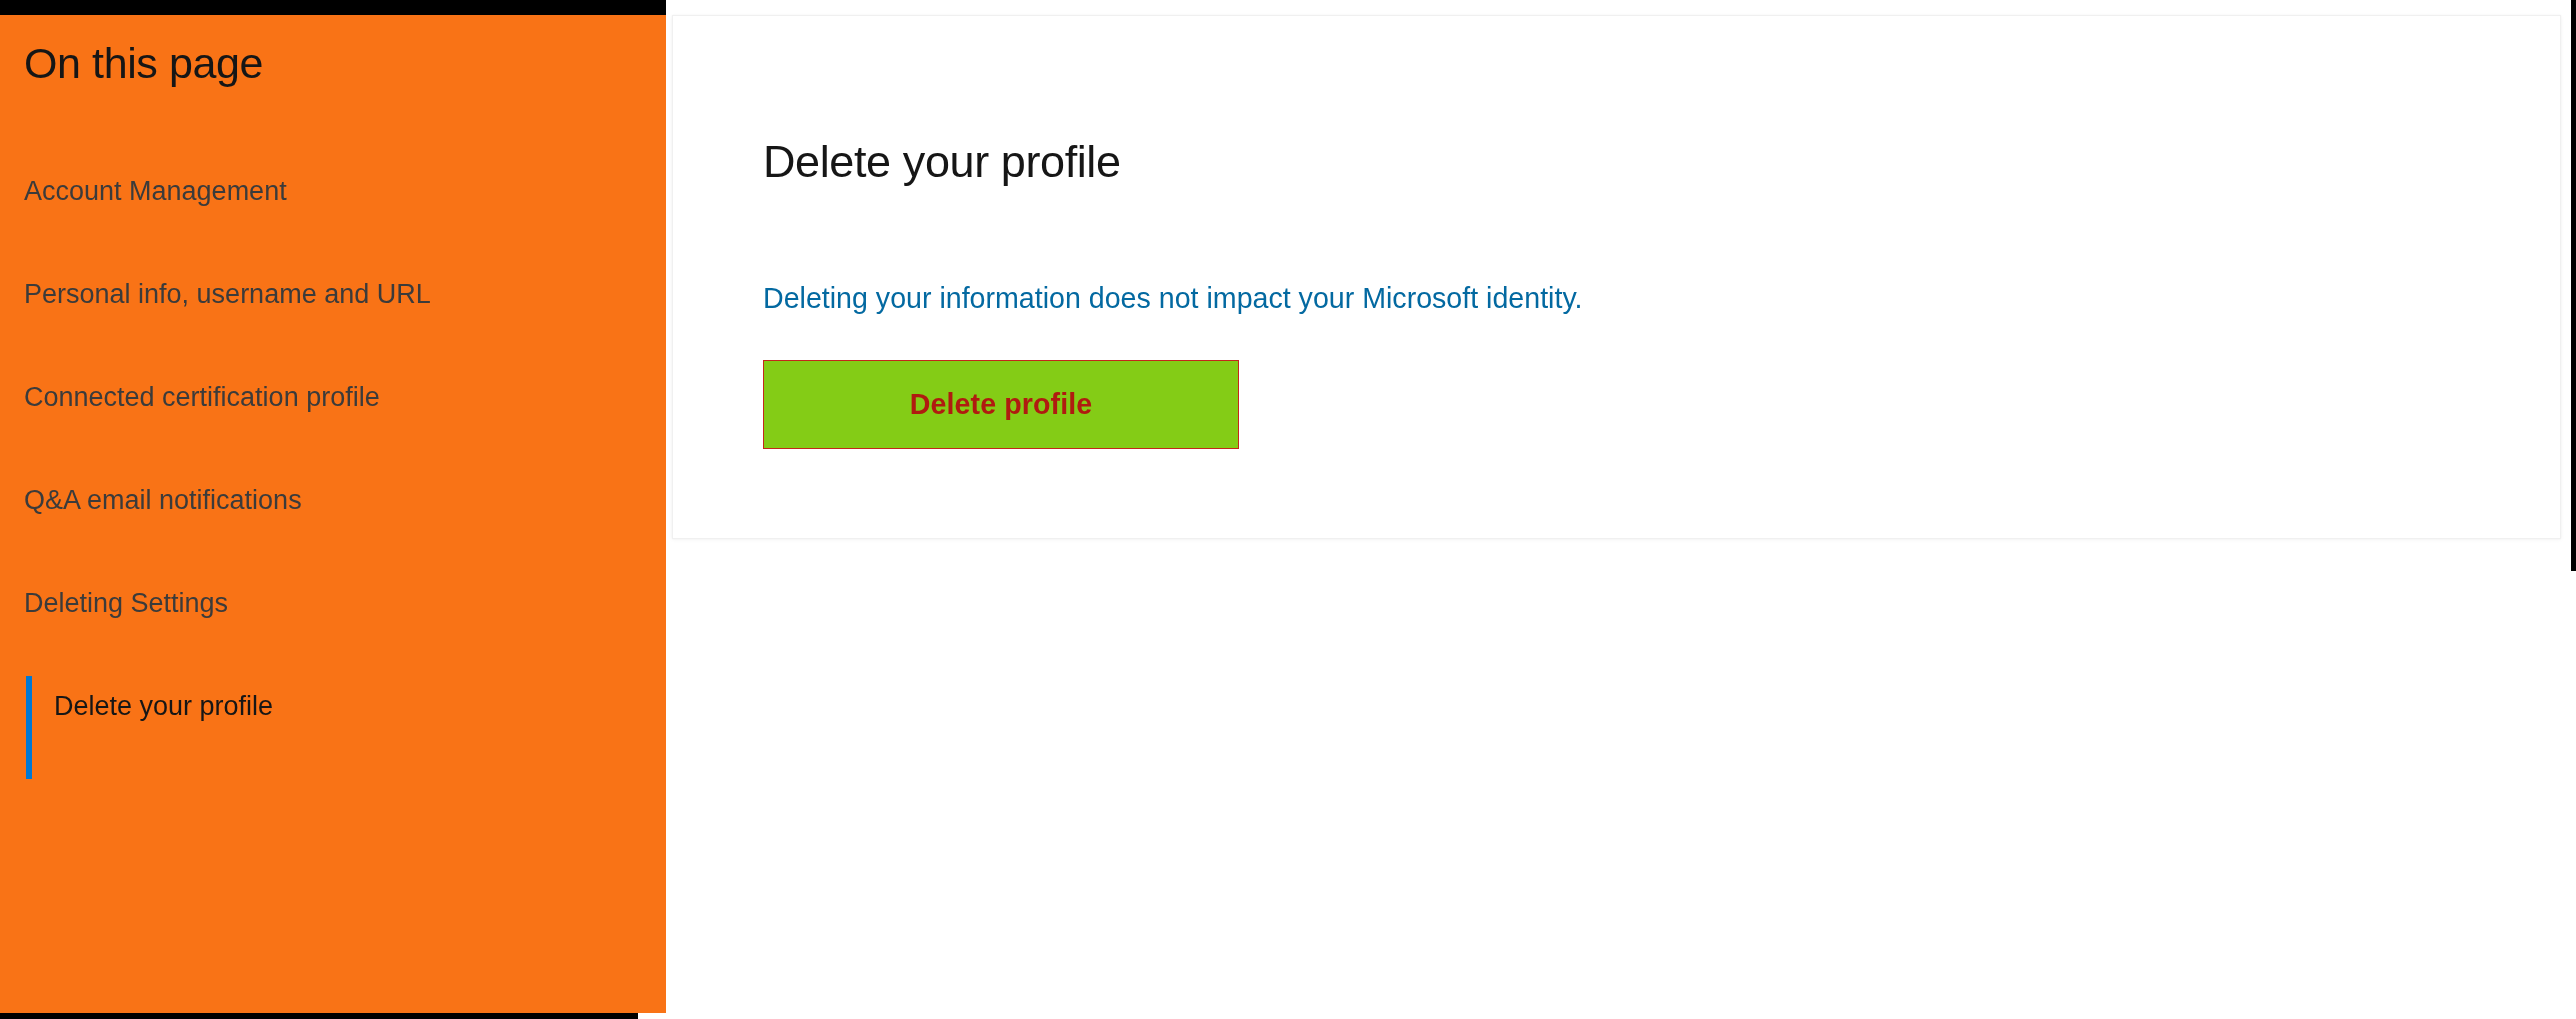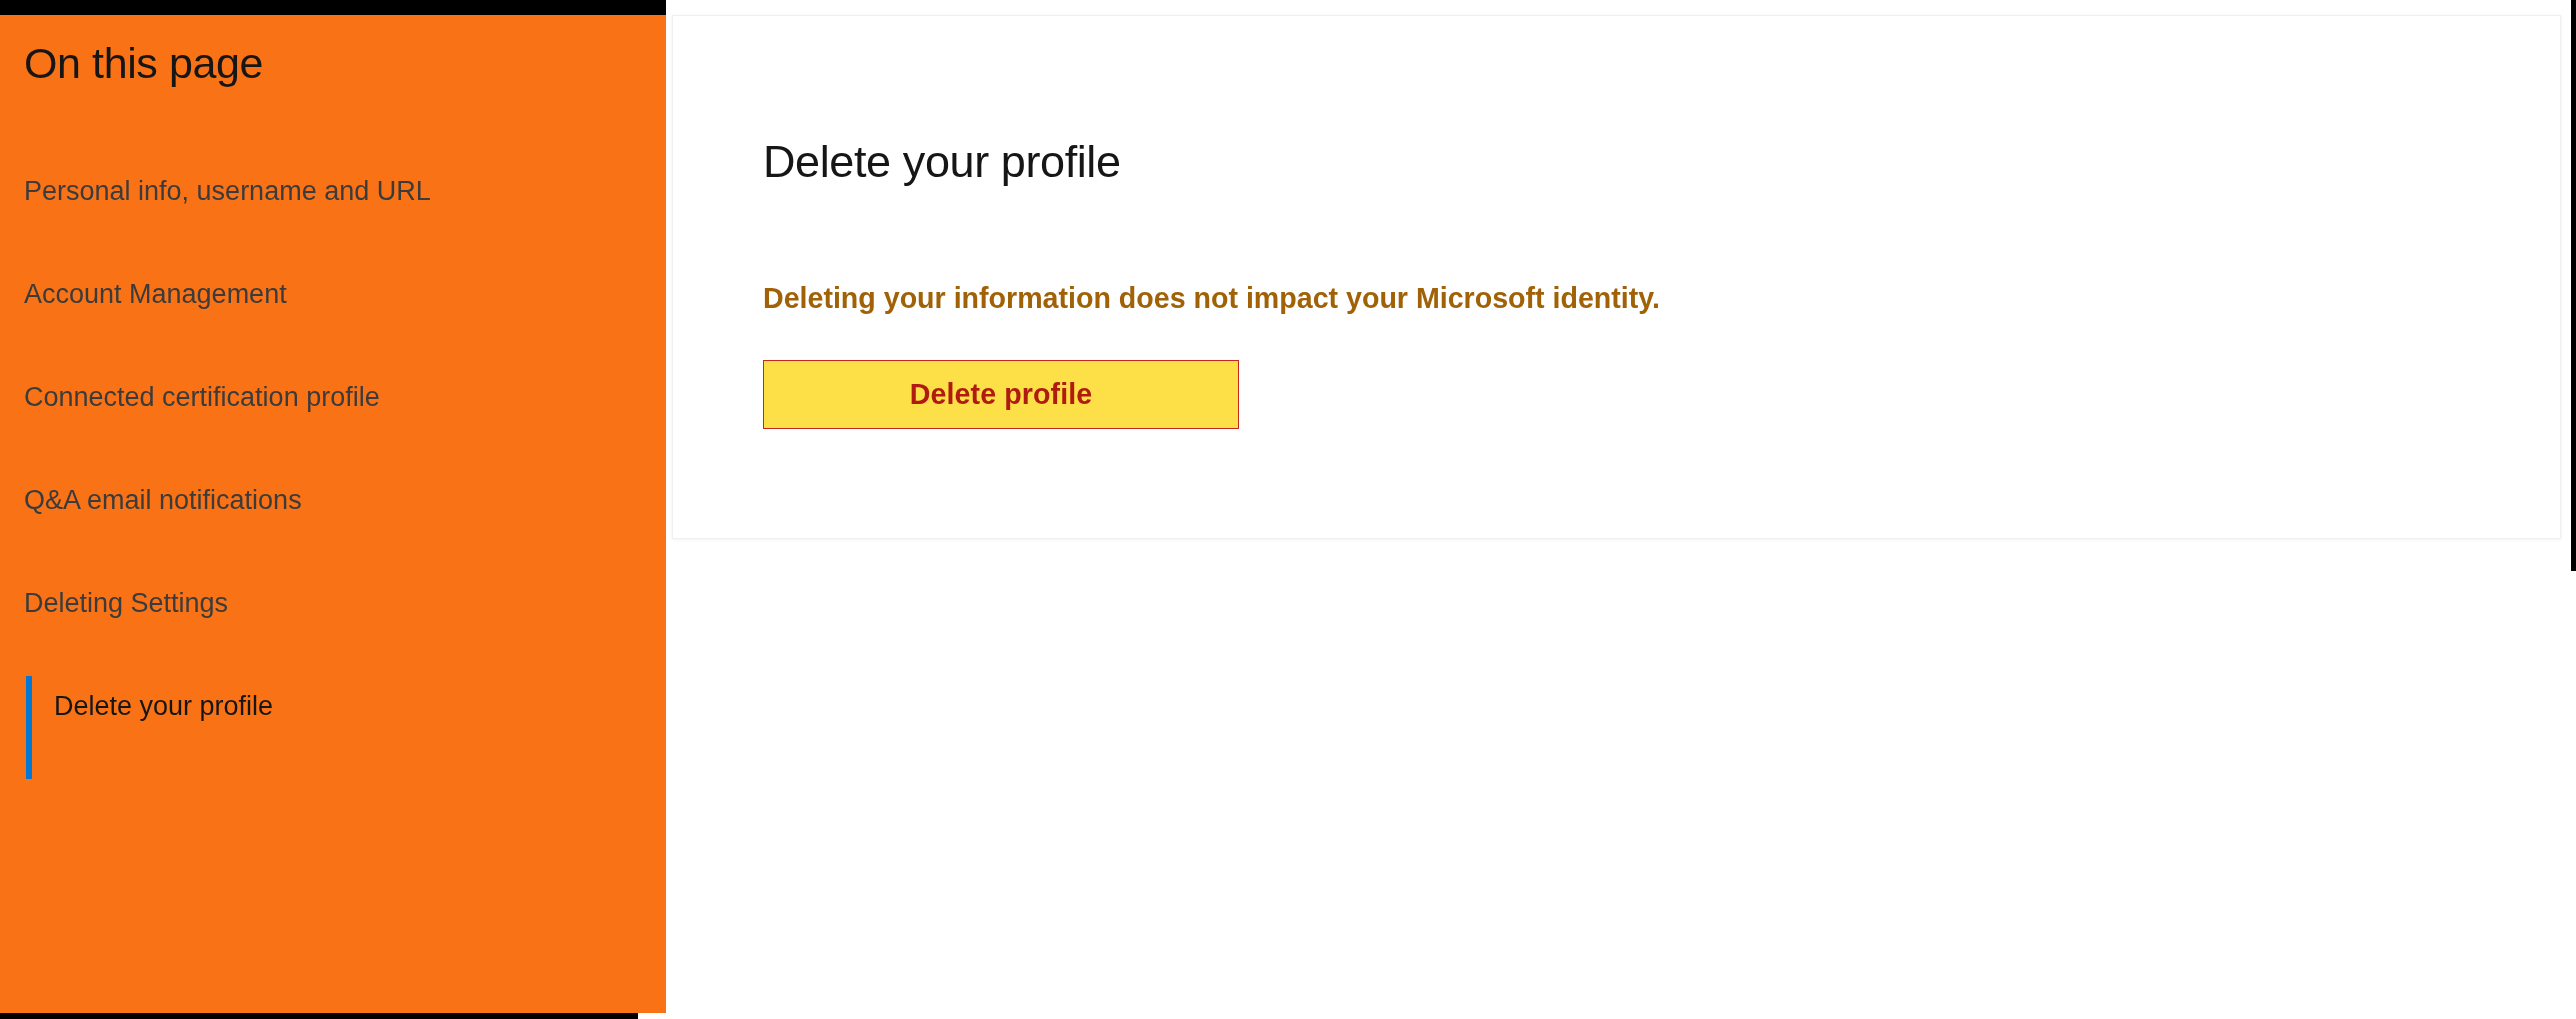--- a/index.html
+++ b/index.html
@@ -136,32 +136,32 @@
     color: #161616;
     letter-spacing: -0.4px;
     white-space: nowrap;
   }
   .content-body {
     position: absolute;
     left: 0;
     top: 246px;
     font-size: 28.6px;
     line-height: 1.4;
-    font-weight: 700;
-    color: #a16207;
+    font-weight: 400;
+    color: #0369a1;
     white-space: nowrap;
     margin-top: 16px;
   }
   .delete-button {
     position: absolute;
     left: 0;
     top: 344px;
     width: 476px;
-    height: 69px;
-    background: #fde047;
+    height: 89px;
+    background: #84cc16;
     border: 1.4px solid #c4271b;
     box-sizing: border-box;
     display: flex;
     align-items: center;
     justify-content: center;
     cursor: pointer;
     padding: 0;
     font-family: "Liberation Sans", sans-serif;
   }
   .delete-button-label {
@@ -180,25 +180,25 @@
 <div class="right-black-rule"></div>
 
 <div class="bottom-black-rule"></div>
 
 <nav class="sidebar">
   <div class="sidebar-title">On this page</div>
 
   <ul class="toc-list">
     <li class="toc-item">
 
+      <span class="toc-label">Account Management</span>
+    </li>
+    <li class="toc-item">
+
       <span class="toc-label">Personal info, username and URL</span>
-    </li>
-    <li class="toc-item">
-
-      <span class="toc-label">Account Management</span>
     </li>
     <li class="toc-item">
 
       <span class="toc-label">Connected certification profile</span>
     </li>
     <li class="toc-item">
 
       <span class="toc-label">Q&amp;A email notifications</span>
     </li>
     <li class="toc-item">

